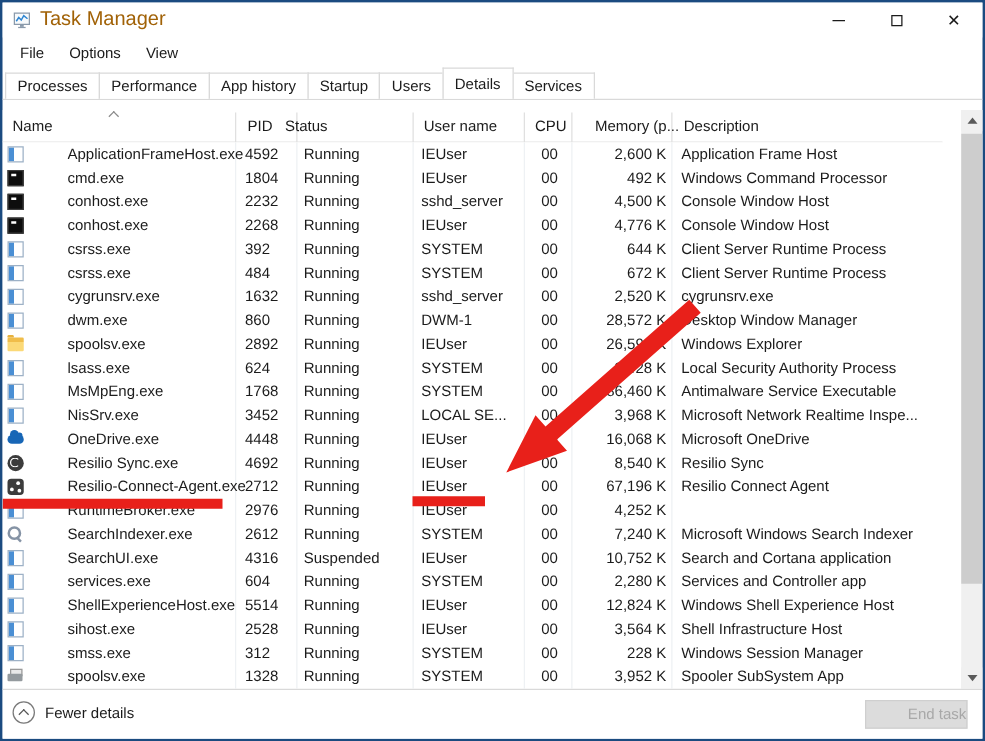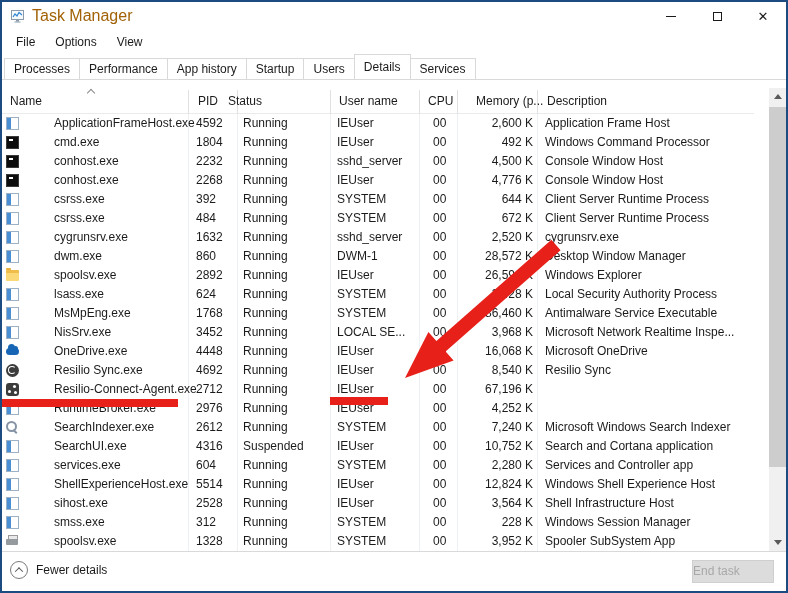--- a/index.html
+++ b/index.html
@@ -79,21 +79,21 @@
   .sb-up{top:0;}
   .sb-down{bottom:0;}
   .tri-up{width:0;height:0;border-left:4px solid transparent;border-right:4px solid transparent;border-bottom:5px solid #5a5a5a;}
   .tri-down{width:0;height:0;border-left:4px solid transparent;border-right:4px solid transparent;border-top:5px solid #5a5a5a;}
   .sb-thumb{position:absolute;left:0;top:19px;width:17px;height:360px;background:#cdcdcd;}
   
   .statusbar{position:absolute;left:0;top:549px;width:784px;height:40px;border-top:1px solid #d9d9d9;background:#fff;}
   .fewer-details{position:absolute;left:8px;top:9px;display:flex;align-items:center;}
   .fd-circle{width:18px;height:18px;border:1px solid #7a7a7a;border-radius:50%;display:flex;align-items:center;justify-content:center;margin-right:8px;}
   .fd-chev{width:6px;height:6px;border-top:1.5px solid #555;border-right:1.5px solid #555;transform:rotate(-45deg) translate(-1px,1px);}
-  .end-task-btn{position:absolute;right:12px;top:8px;width:82px;height:23px;background:#dcdcdc;border:1px solid #cfcfcf;color:#a8a8a8;text-align:left;line-height:21px;}
+  .end-task-btn{position:absolute;right:12px;top:8px;width:82px;height:23px;background:#dcdcdc;border:1px solid #cfcfcf;color:#a8a8a8;text-align:right;line-height:21px;}
   
   .overlay{position:absolute;left:0;top:0;width:784px;height:589px;pointer-events:none;z-index:10;}
   .ann{fill:var(--red);}
 </style>
 </head>
 <body>
 
 <div class="window">
 
   <div class="titlebar">
@@ -300,20 +300,21 @@
     <span class="cell c-desc">Resilio Sync</span>
   </div>
       <div class="row">
     <span class="icon resilio-connect-icon"></span>
     <span class="cell c-name">Resilio-Connect-Agent.exe</span>
     <span class="cell c-pid">2712</span>
     <span class="cell c-status">Running</span>
     <span class="cell c-user">IEUser</span>
     <span class="cell c-cpu">00</span>
     <span class="cell c-memory">67,196 K</span>
+    <span class="cell c-desc">Resilio Connect Agent</span>
   </div>
       <div class="row">
     <span class="icon window-app-icon"></span>
     <span class="cell c-name">RuntimeBroker.exe</span>
     <span class="cell c-pid">2976</span>
     <span class="cell c-status">Running</span>
     <span class="cell c-user">IEUser</span>
     <span class="cell c-cpu">00</span>
     <span class="cell c-memory">4,252 K</span>
   </div>

